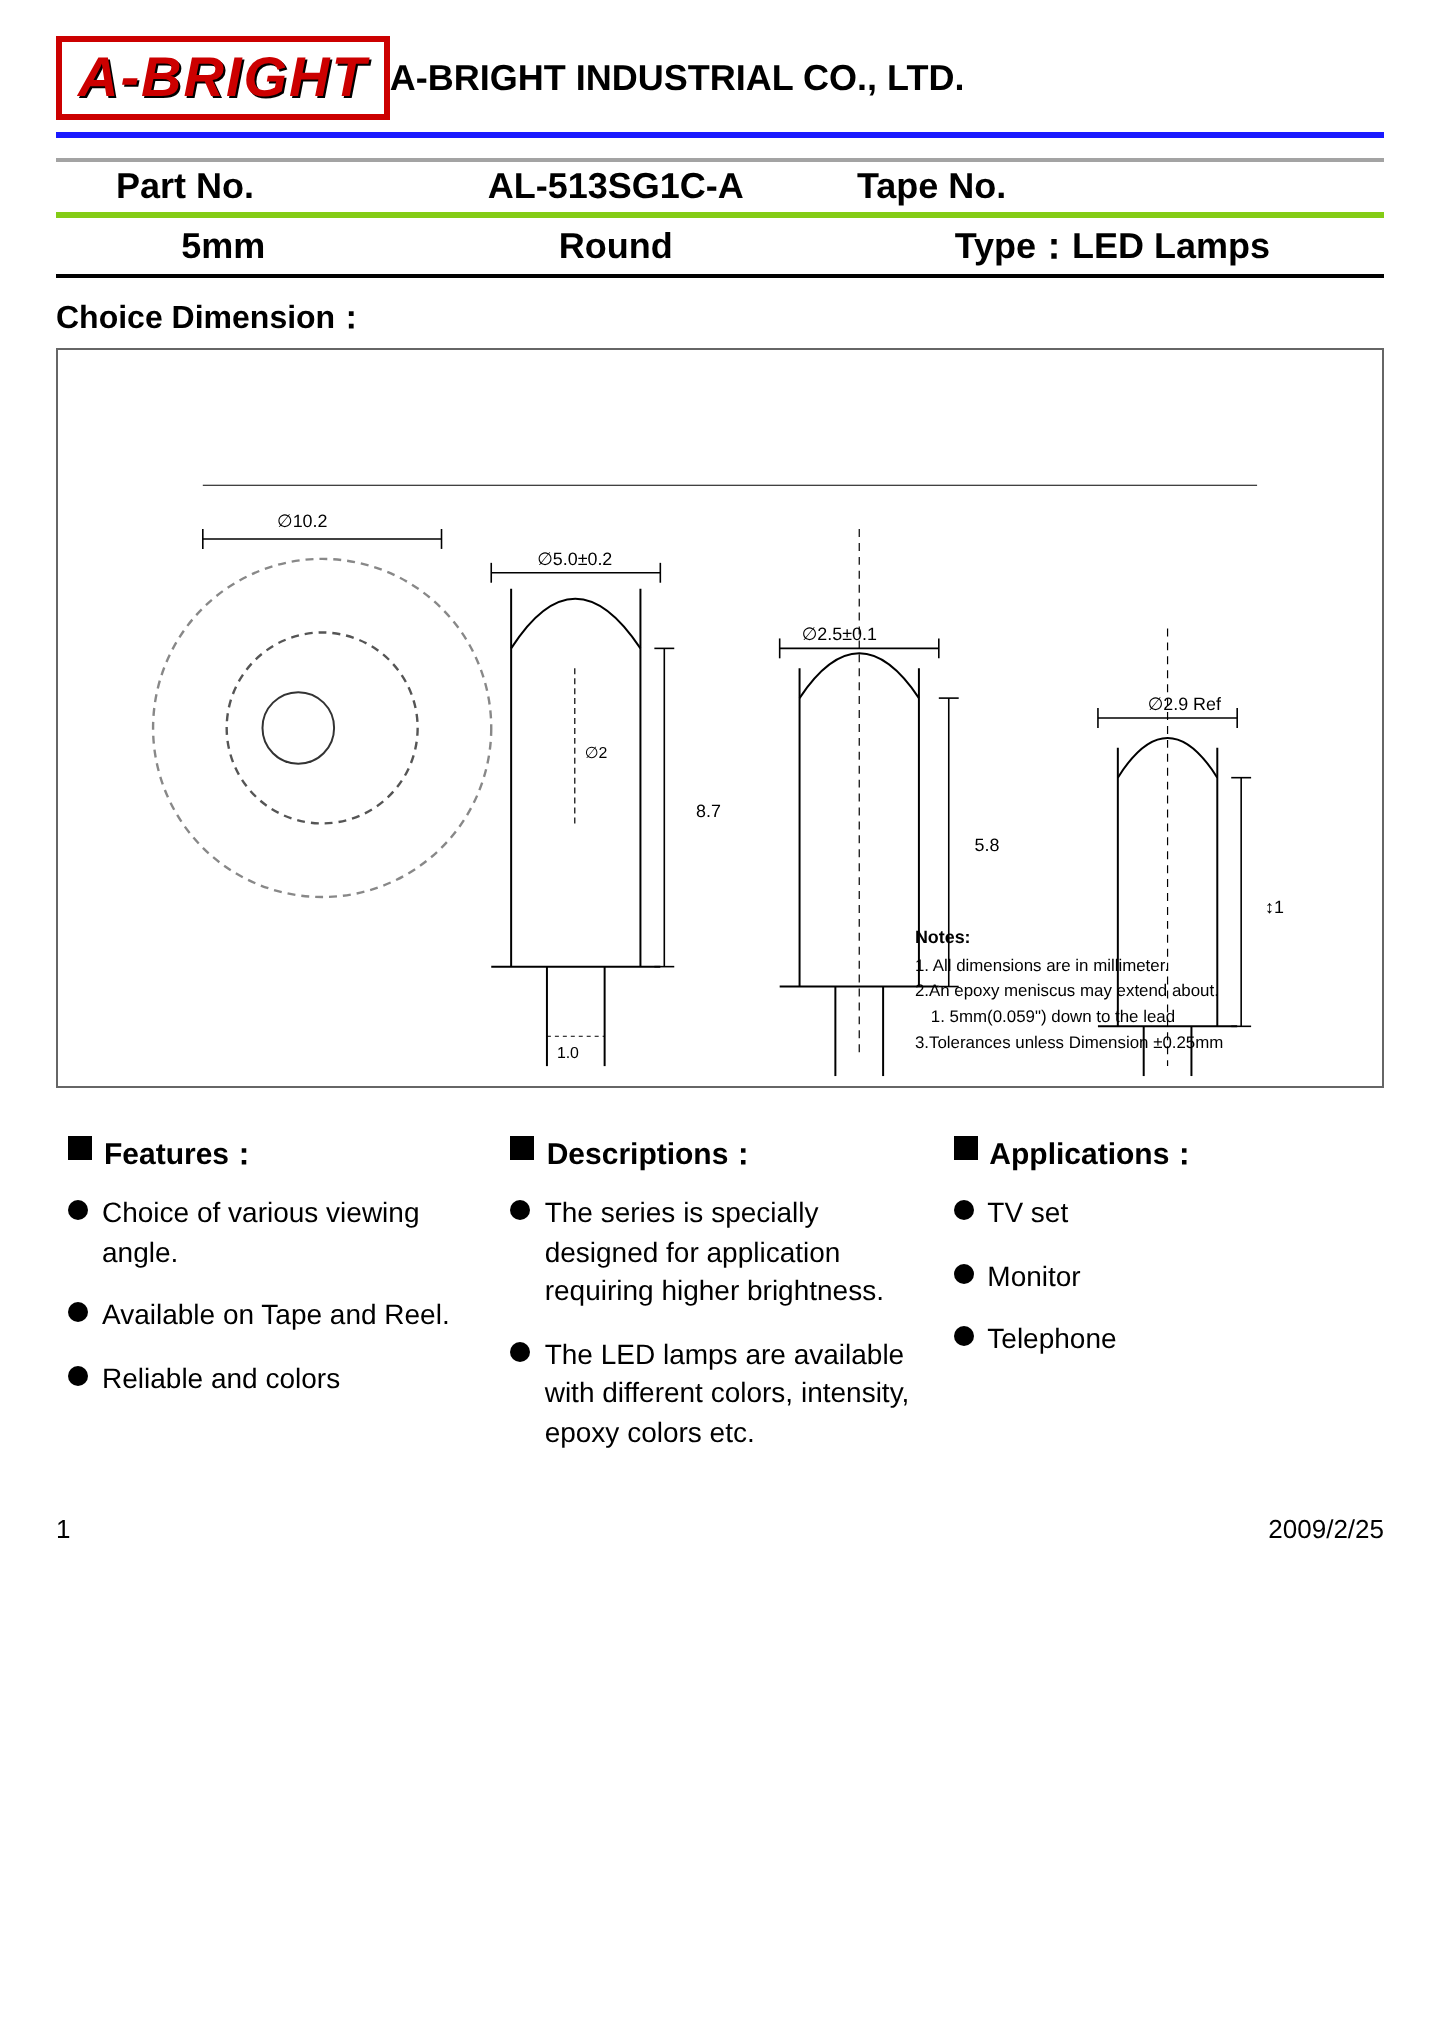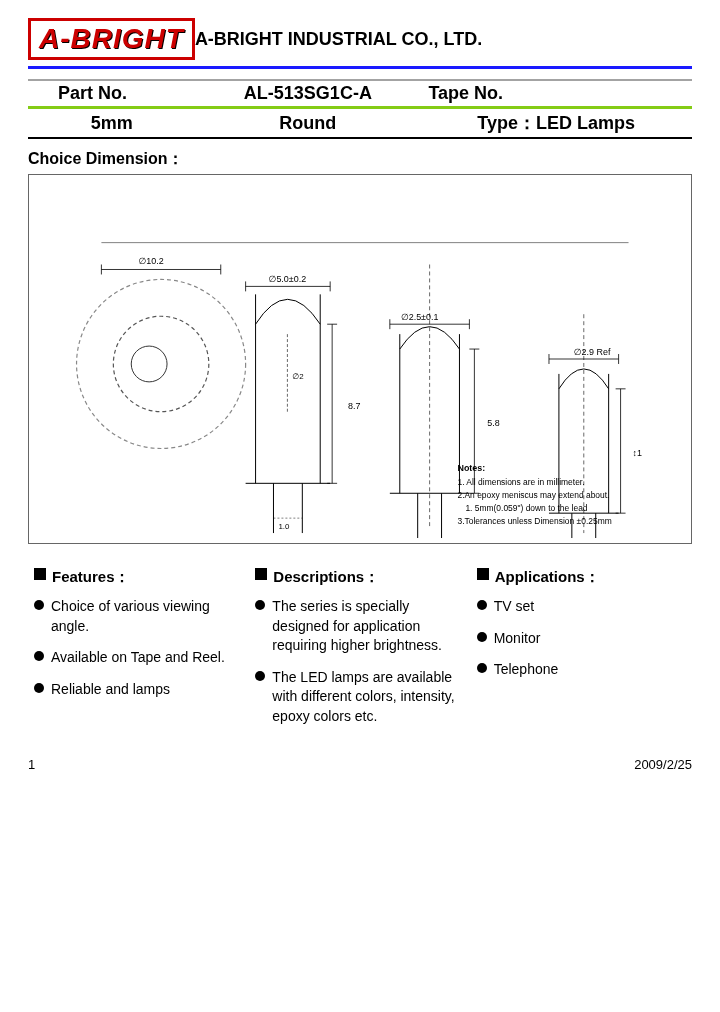--- a/index.html
+++ b/index.html
@@ -272,21 +272,21 @@
     <div class="bullet-item">
       <span class="circle-bullet"></span>
       <span>Choice of various viewing angle.</span>
     </div>
     <div class="bullet-item">
       <span class="circle-bullet"></span>
       <span>Available on Tape and Reel.</span>
     </div>
     <div class="bullet-item">
       <span class="circle-bullet"></span>
-      <span>Reliable and lamps</span>
+      <span>Reliable and colors</span>
     </div>
   </div>
 
   <div class="col">
     <div class="col-header">
       <span class="square-bullet"></span>
       <span>Descriptions：</span>
     </div>
     <div class="bullet-item">
       <span class="circle-bullet"></span>

